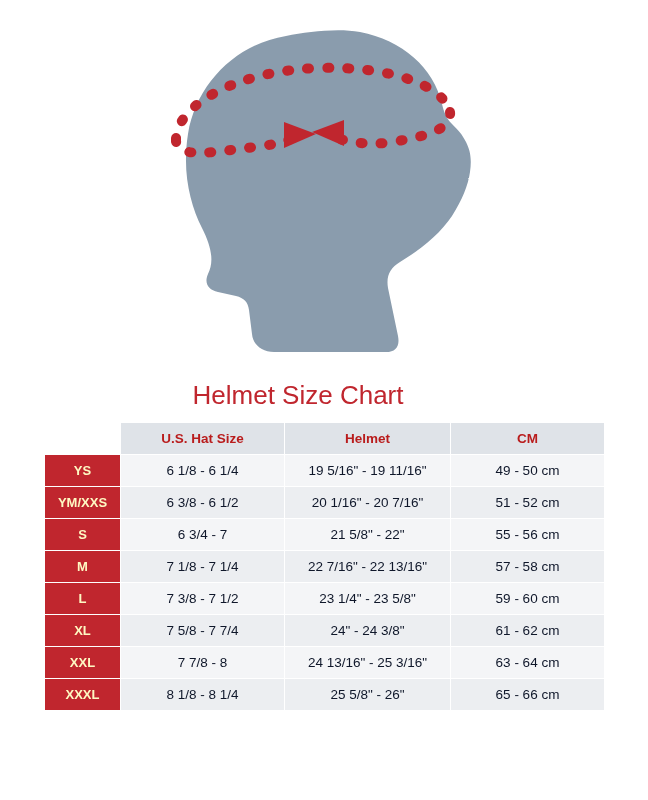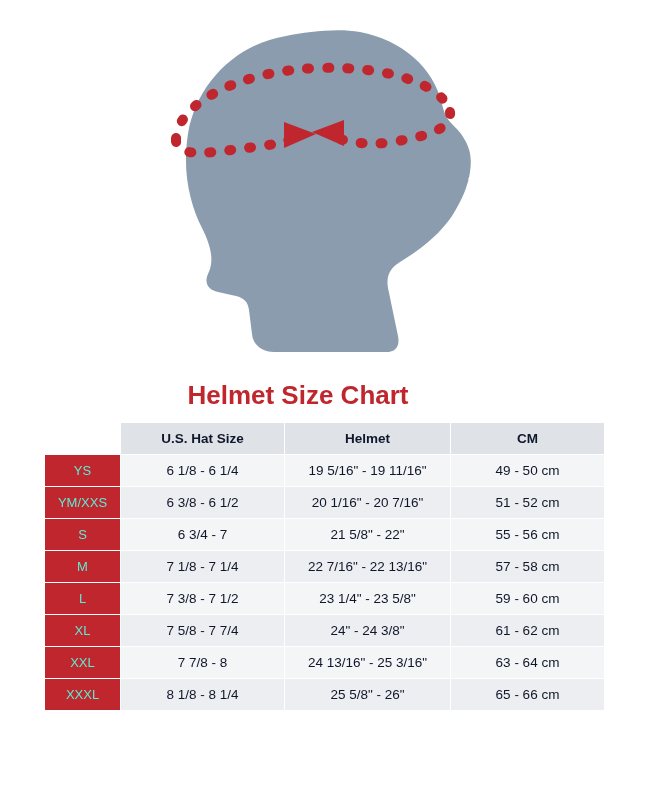--- a/index.html
+++ b/index.html
@@ -28,21 +28,21 @@
   }
   
   #chart-title {
     position: absolute;
     left: 0;
     top: 380px;
     width: 596px;
     text-align: center;
     color: #c0262e;
     font-size: 26px;
-    font-weight: bold;
+    font-weight: normal;
     letter-spacing: 0px;
     font-family: "Liberation Sans", sans-serif;
   }
   
   #size-table-wrap {
     position: absolute;
     left: 44px;
     top: 422px;
     width: 560px;
   }
@@ -66,30 +66,30 @@
   col.c-cm   { width: 154px; }
 
   thead th.corner {
     background: #ffffff;
     border-left-color: #ffffff;
     border-top-color: #ffffff;
     border-bottom-color: #ffffff;
   }
   thead th.hdr {
     background: #dfe3e8;
-    color: #0f172a;
+    color: #b91c1c;
     font-weight: bold;
     font-size: 13.5px;
     border-color: #ffffff;
     height: 28px;
   }
   tbody td.size-cell {
     background: #c0262e;
-    color: #5eead4;
-    font-weight: normal;
+    color: #fef9c3;
+    font-weight: bold;
     font-size: 13px;
   }
   tbody td.data-cell {
     background: #f4f5f7;
     color: #0f172a;
   }
   tbody tr:nth-child(even) td.data-cell {
     background: #eceef1;
   }
 </style>

